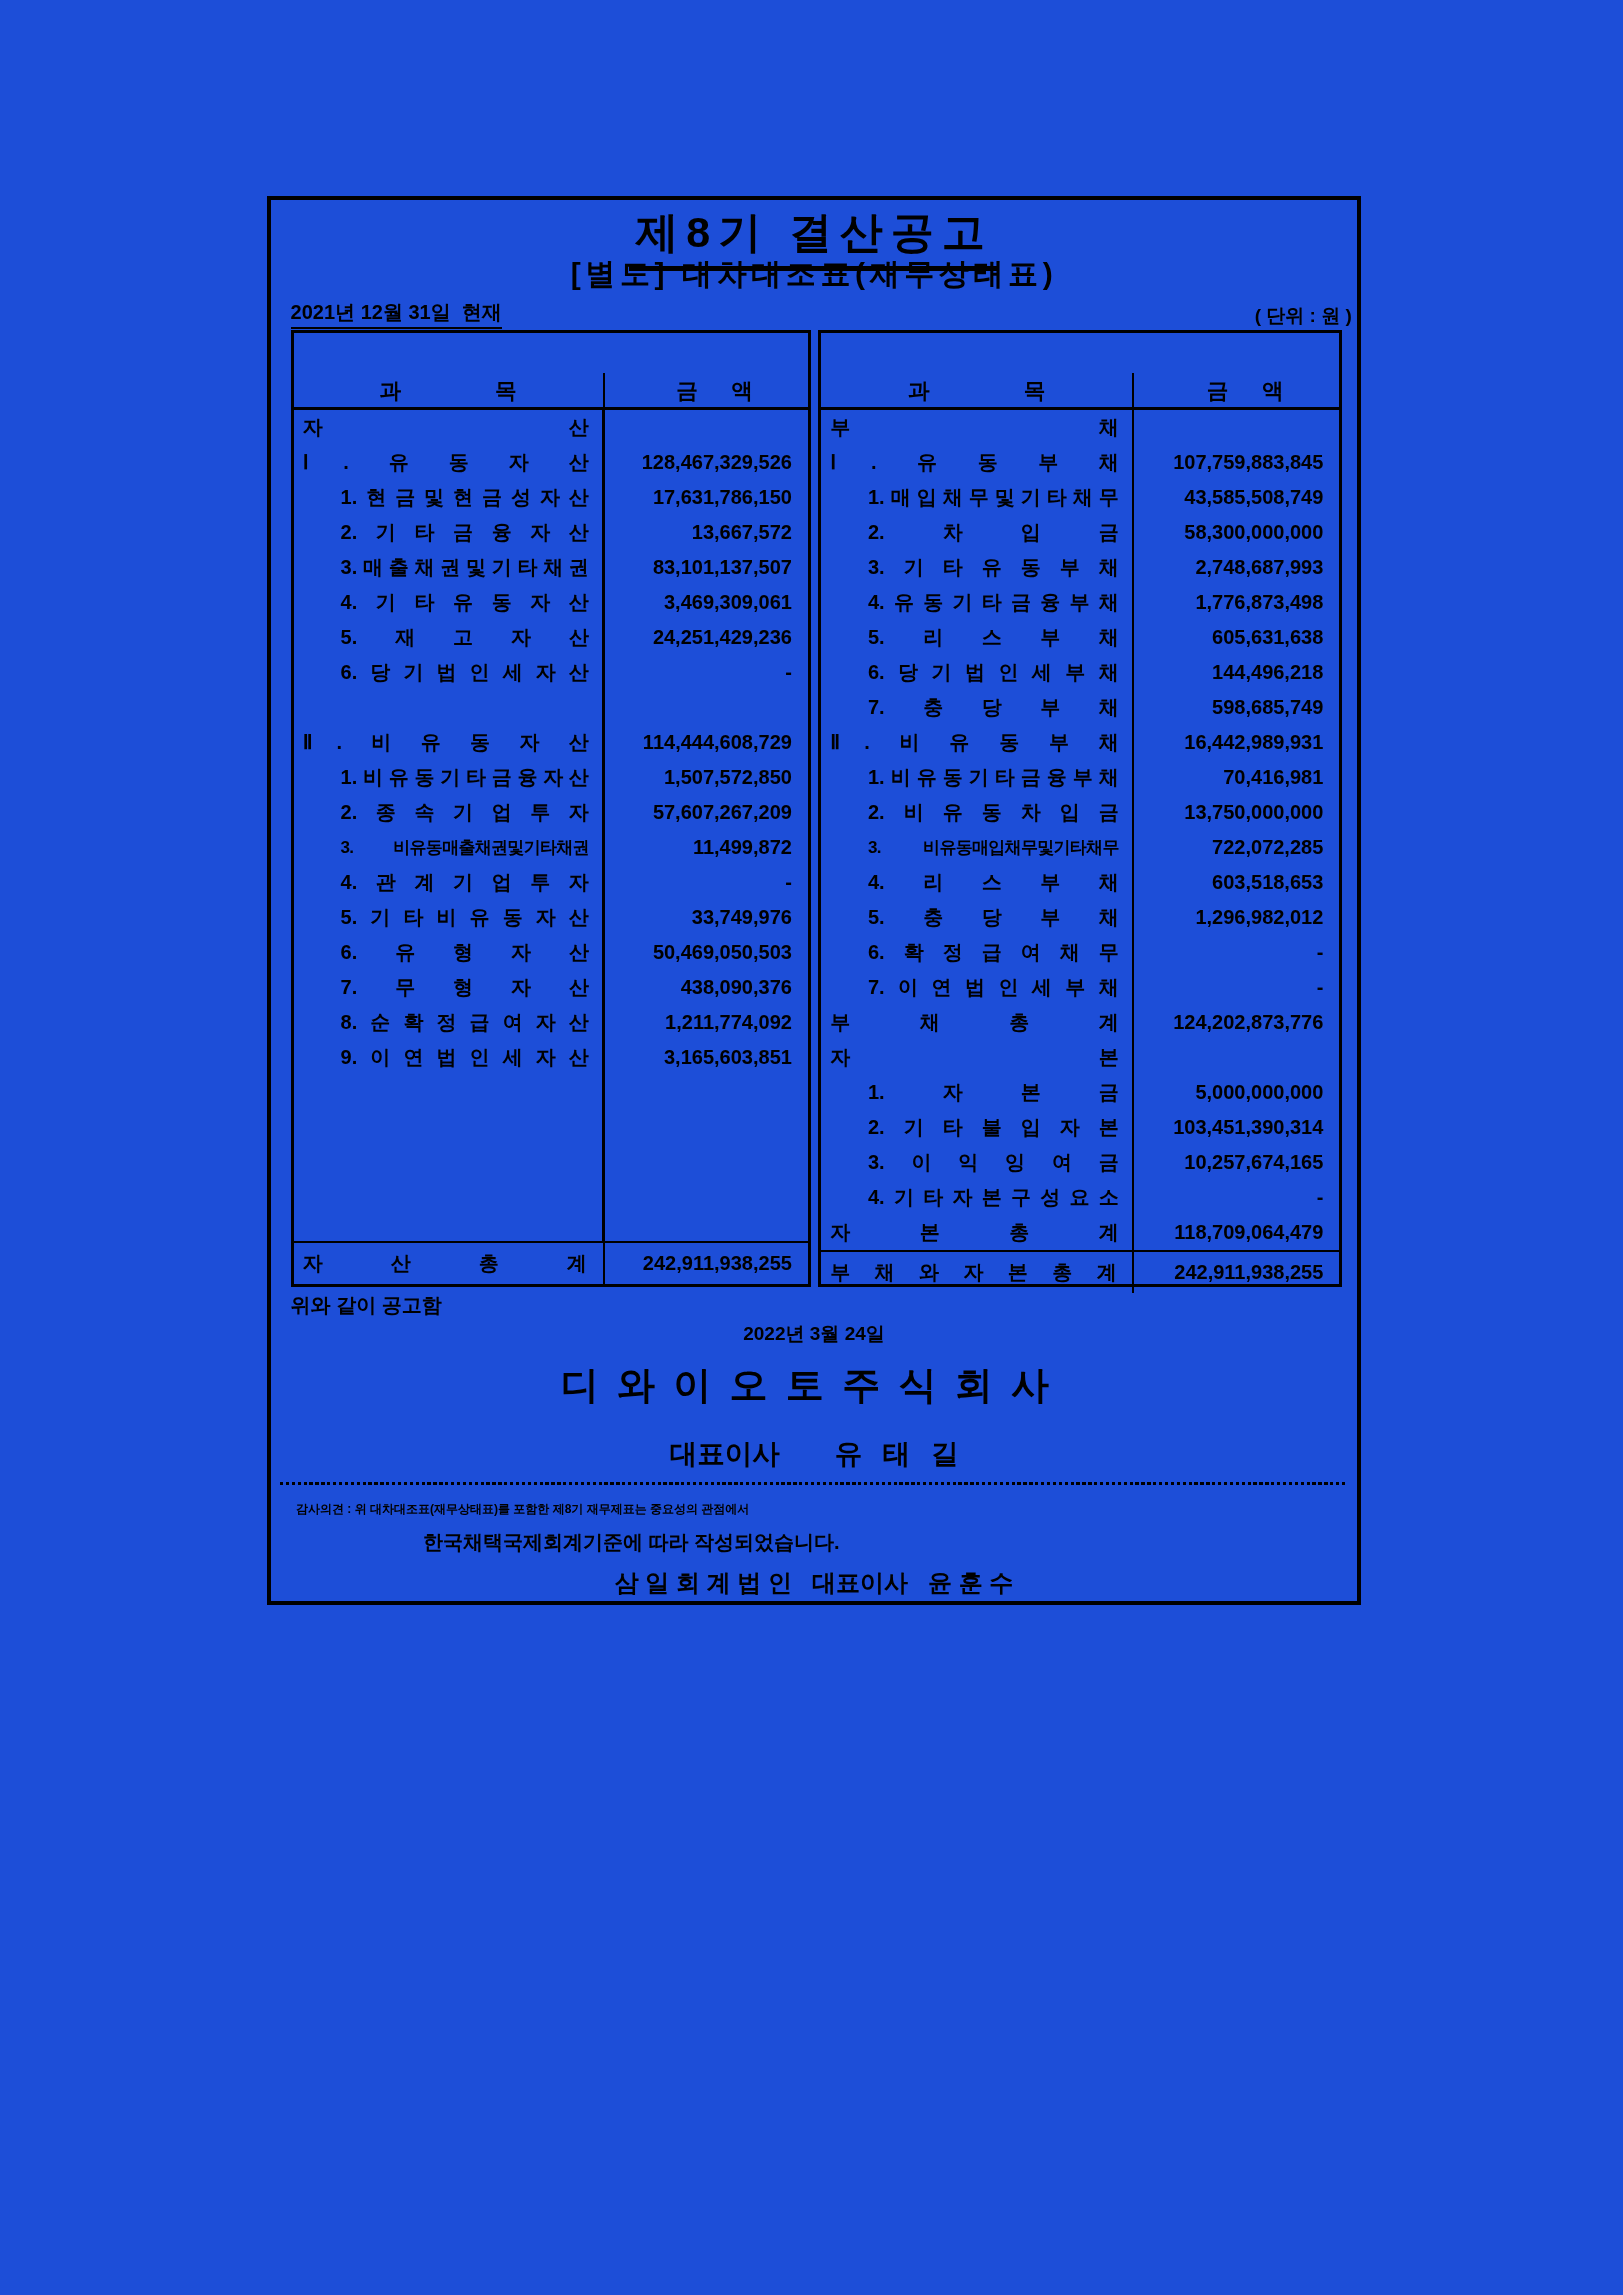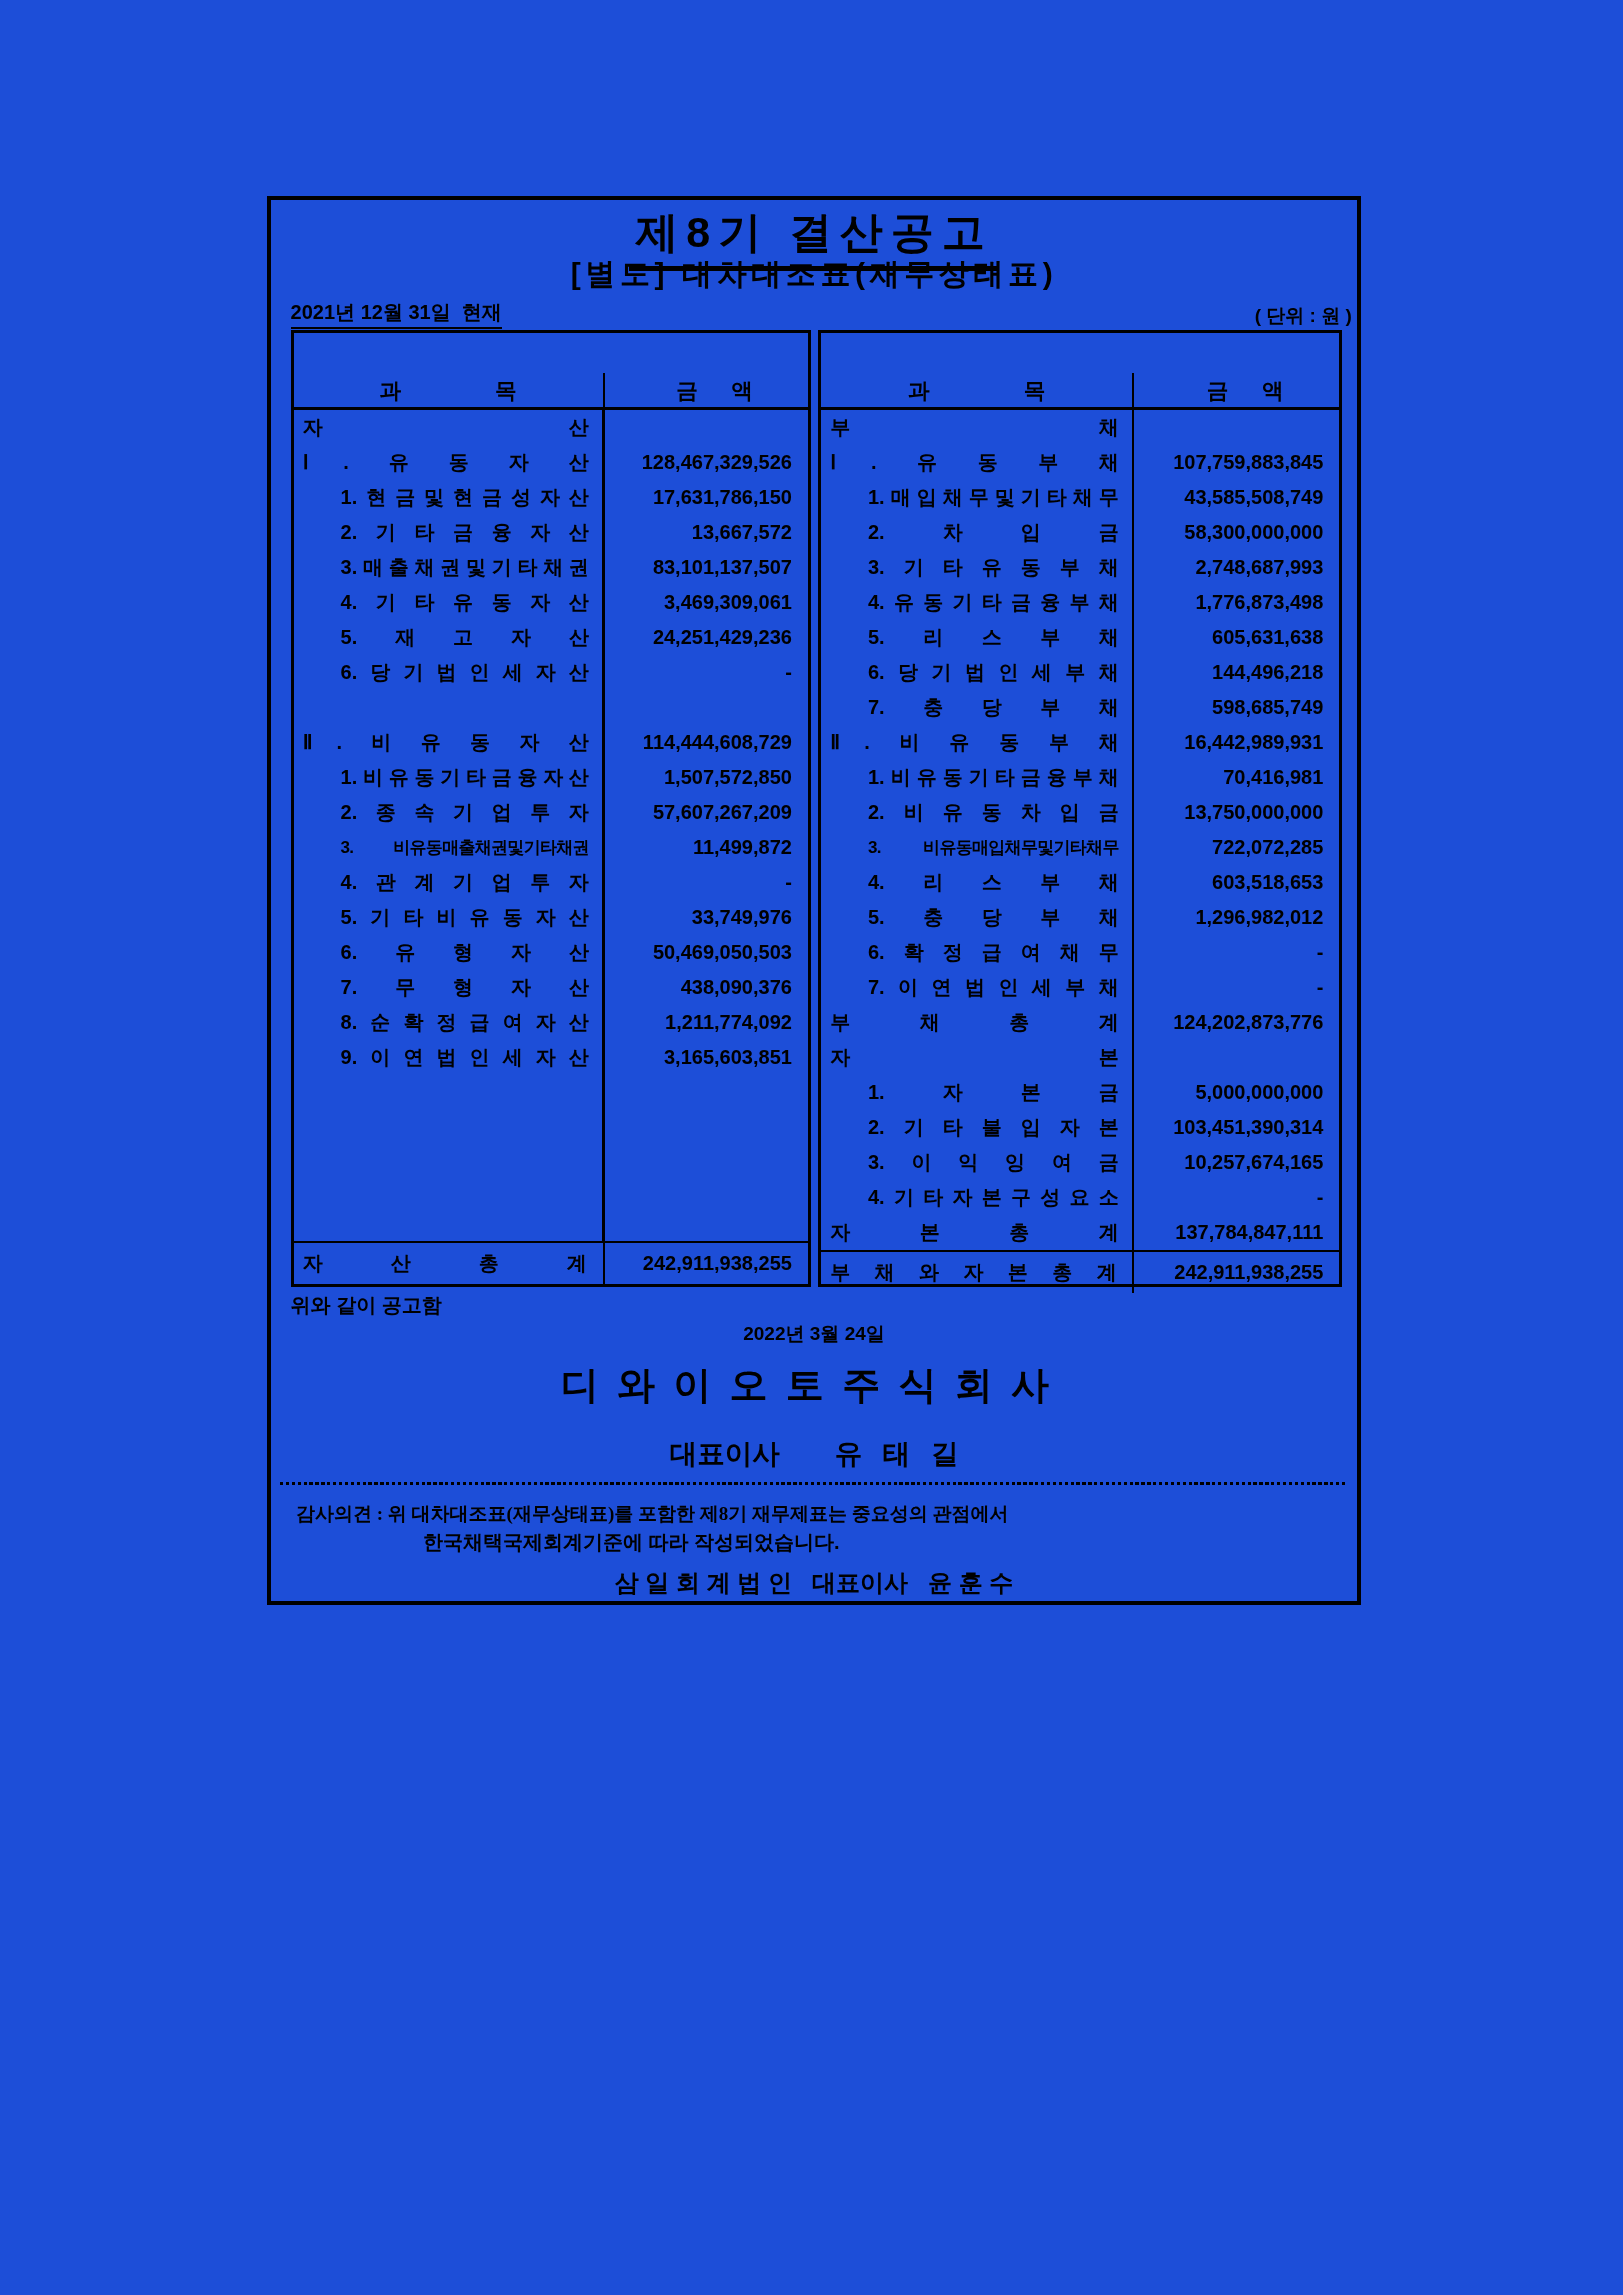--- a/index.html
+++ b/index.html
@@ -127,21 +127,21 @@
     font-family:"Liberation Serif", serif;
     font-size:27.5px;font-weight:700;
     white-space:pre;
   }
   .dotted-sep{
     position:absolute;top:1282px;left:9.2px;right:9.2px;height:2.6px;
     background:repeating-linear-gradient(90deg,#000 0 3.3px,transparent 3.3px 5.9px);
   }
   .audit-line1{
     position:absolute;top:1301px;left:25px;
-    font-size:19px;font-weight:700;white-space:pre;font-family:Liberation Serif, serif;
+    font-size:12px;font-weight:700;white-space:pre;
   }
   .audit-line2{
     position:absolute;top:1329px;left:152px;
     font-size:20px;font-weight:700;white-space:pre;
   }
   .auditor-line{
     position:absolute;top:1367px;left:0;right:0;
     text-align:center;
     font-size:24px;font-weight:800;white-space:pre;
   }
@@ -347,21 +347,21 @@
             <div class="tr">
               <div class="td-label ind">3. 이 익 잉 여 금</div>
               <div class="td-amt">10,257,674,165</div>
             </div>
             <div class="tr">
               <div class="td-label ind">4. 기 타 자 본 구 성 요 소</div>
               <div class="td-amt">-</div>
             </div>
             <div class="tr">
               <div class="td-label">자 본 총 계</div>
-              <div class="td-amt">137,784,847,111</div>
+              <div class="td-amt">118,709,064,479</div>
             </div>
           </div>
       </div>
       <div class="tfoot">
         <div class="td-label">부 채 와 자 본 총 계</div>
         <div class="td-amt">242,911,938,255</div>
       </div>
     </div>
 
     <div class="announce-note">위와 같이 공고함</div>

